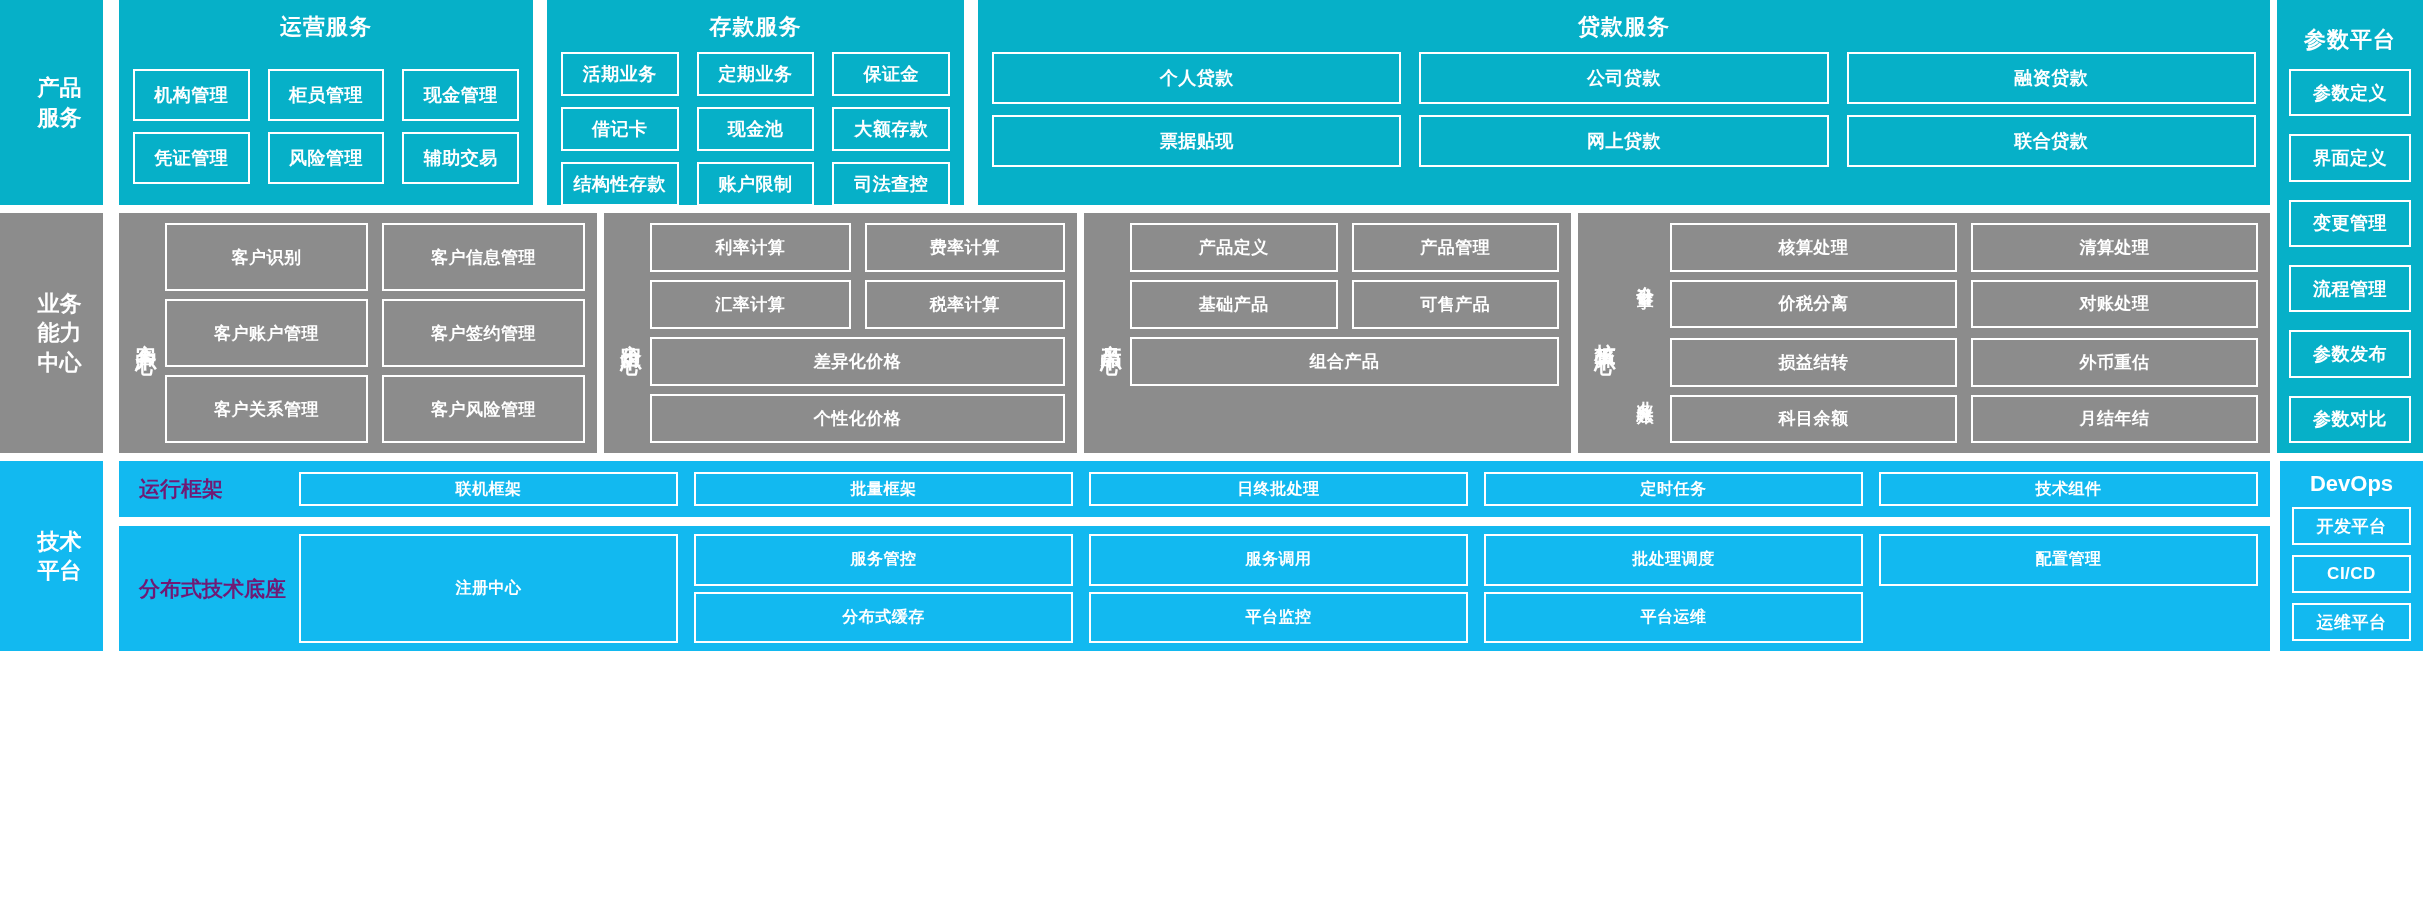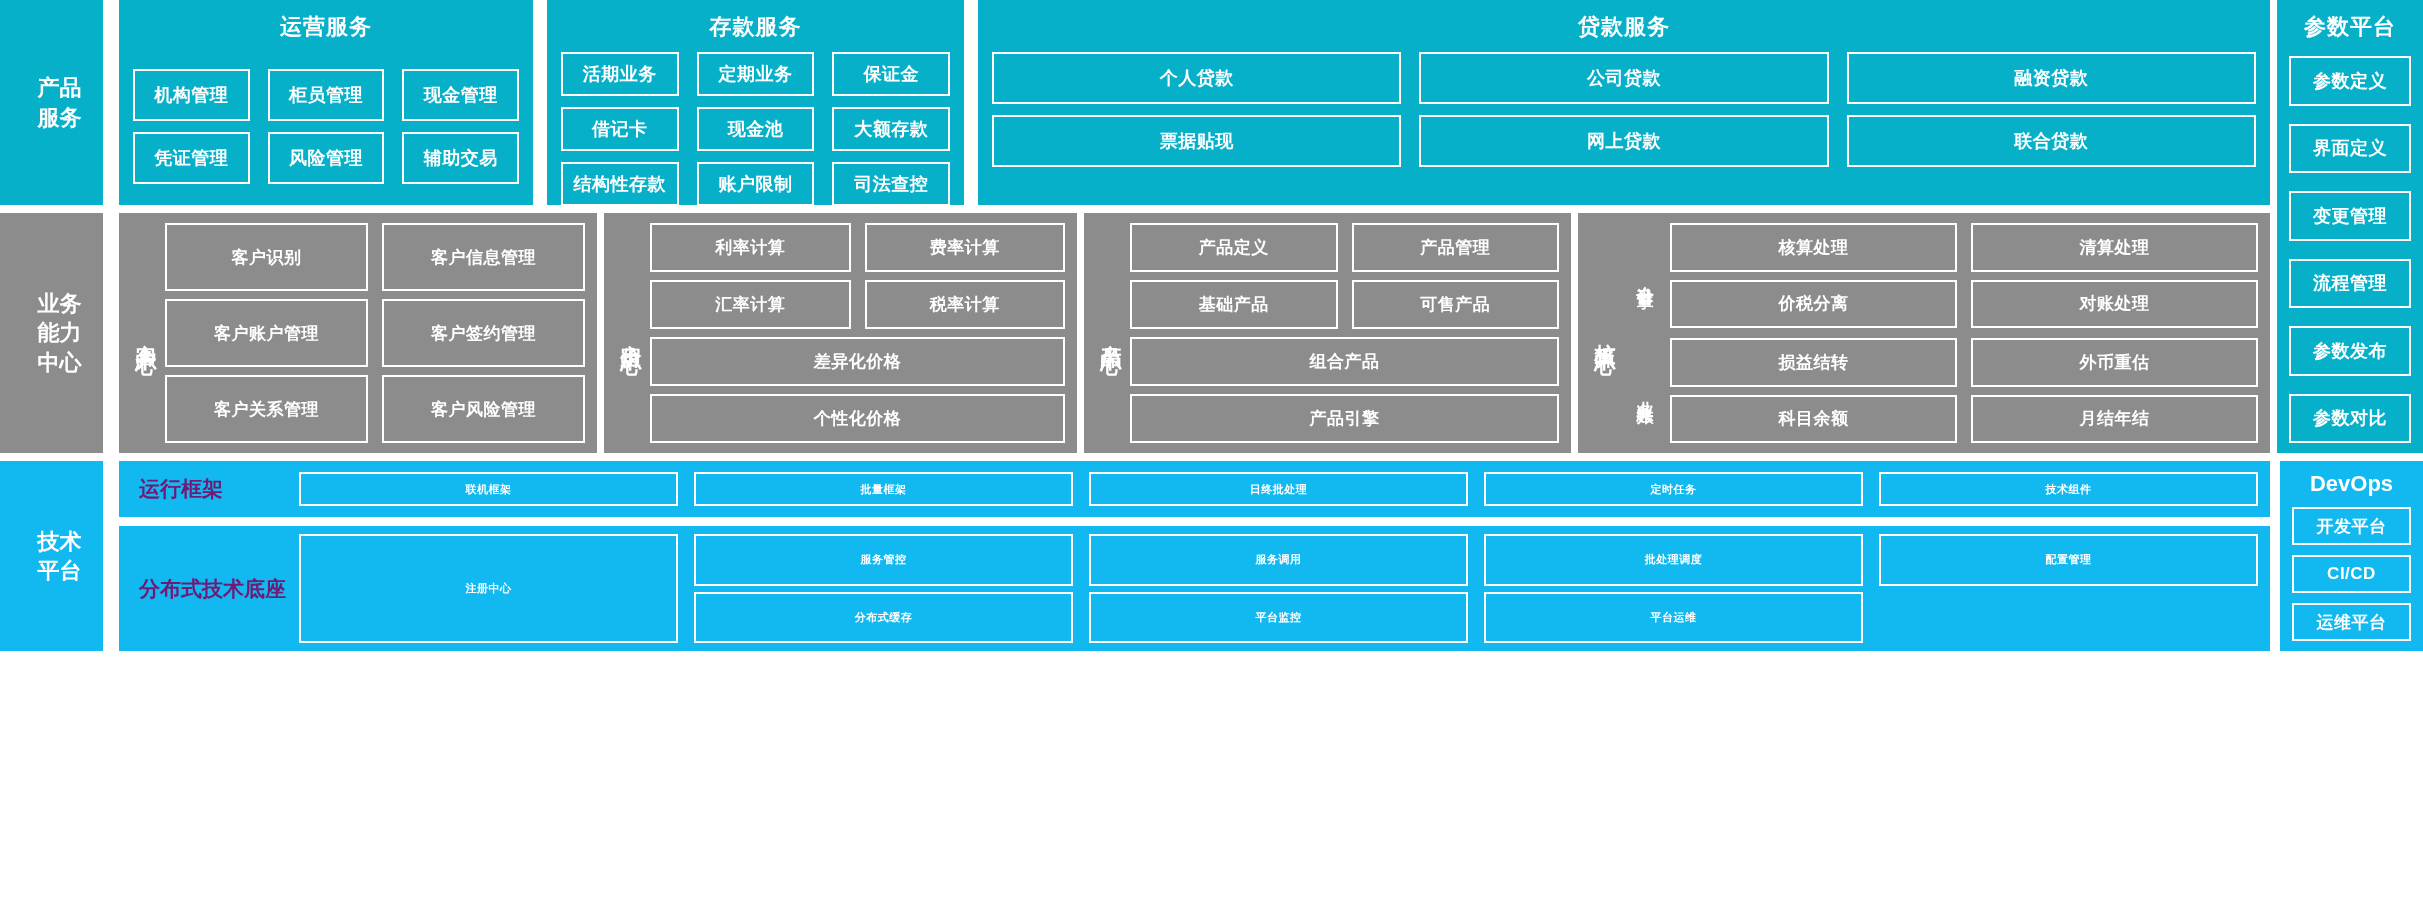--- a/index.html
+++ b/index.html
@@ -91,21 +91,21 @@
   }
 
   
   .right-col {
     position: absolute;
     right: 0;
     top: 0;
     width: 146px;
     background: #06b0c8;
     box-sizing: border-box;
-    padding: 8px 12px 10px 12px;
+    padding: 21px 12px 10px 12px;
     display: flex;
     flex-direction: column;
   }
   .right-col .svc-title { margin-bottom: 14px; }
   .right-col .cell { flex: 1 1 0; margin-bottom: 18px; }
   .right-col .cell:last-child { margin-bottom: 0; }
 
   
   .row2 { height: 240px; }
   .ctr-panel {
@@ -179,21 +179,21 @@
     box-sizing: border-box;
   }
   .tech-cells {
     flex: 1 1 auto;
     display: grid;
     grid-template-columns: repeat(5, 1fr);
     gap: 6px 16px;
     height: 100%;
     align-items: stretch;
   }
-  .tech-cells .cell { font-size: 11px; }
+  .tech-cells .cell { font-size: 16px; }
   .tech-cells.s1grid { align-items: center; }
   .tech-cells.s1grid .cell { height: 34px; }
   .reg-cell { grid-row: 1 / span 2; }
 
   
   .devops-col {
     position: absolute;
     right: 0;
     width: 143px;
     background: #12b9f0;
@@ -305,21 +305,20 @@
       <div style="flex:0 0 7px;"></div>
 
       <div class="ctr-panel" style="flex:0 0 487px;">
         <div class="ctr-vlabel">产品中心</div>
         <div class="ctr-cells two-col" style="grid-template-rows:repeat(4,1fr);">
           <div class="cell">产品定义</div>
           <div class="cell">产品管理</div>
           <div class="cell">基础产品</div>
           <div class="cell">可售产品</div>
           <div class="cell span2">组合产品</div>
-          <div class="cell span2">产品引擎</div>
         </div>
       </div>
 
       <div style="flex:0 0 7px;"></div>
 
       <div class="ctr-panel" style="flex:1 1 auto;">
         <div class="ctr-vlabel">核算中心</div>
         <div class="acct-sub">
 
           <div class="acct-group">

